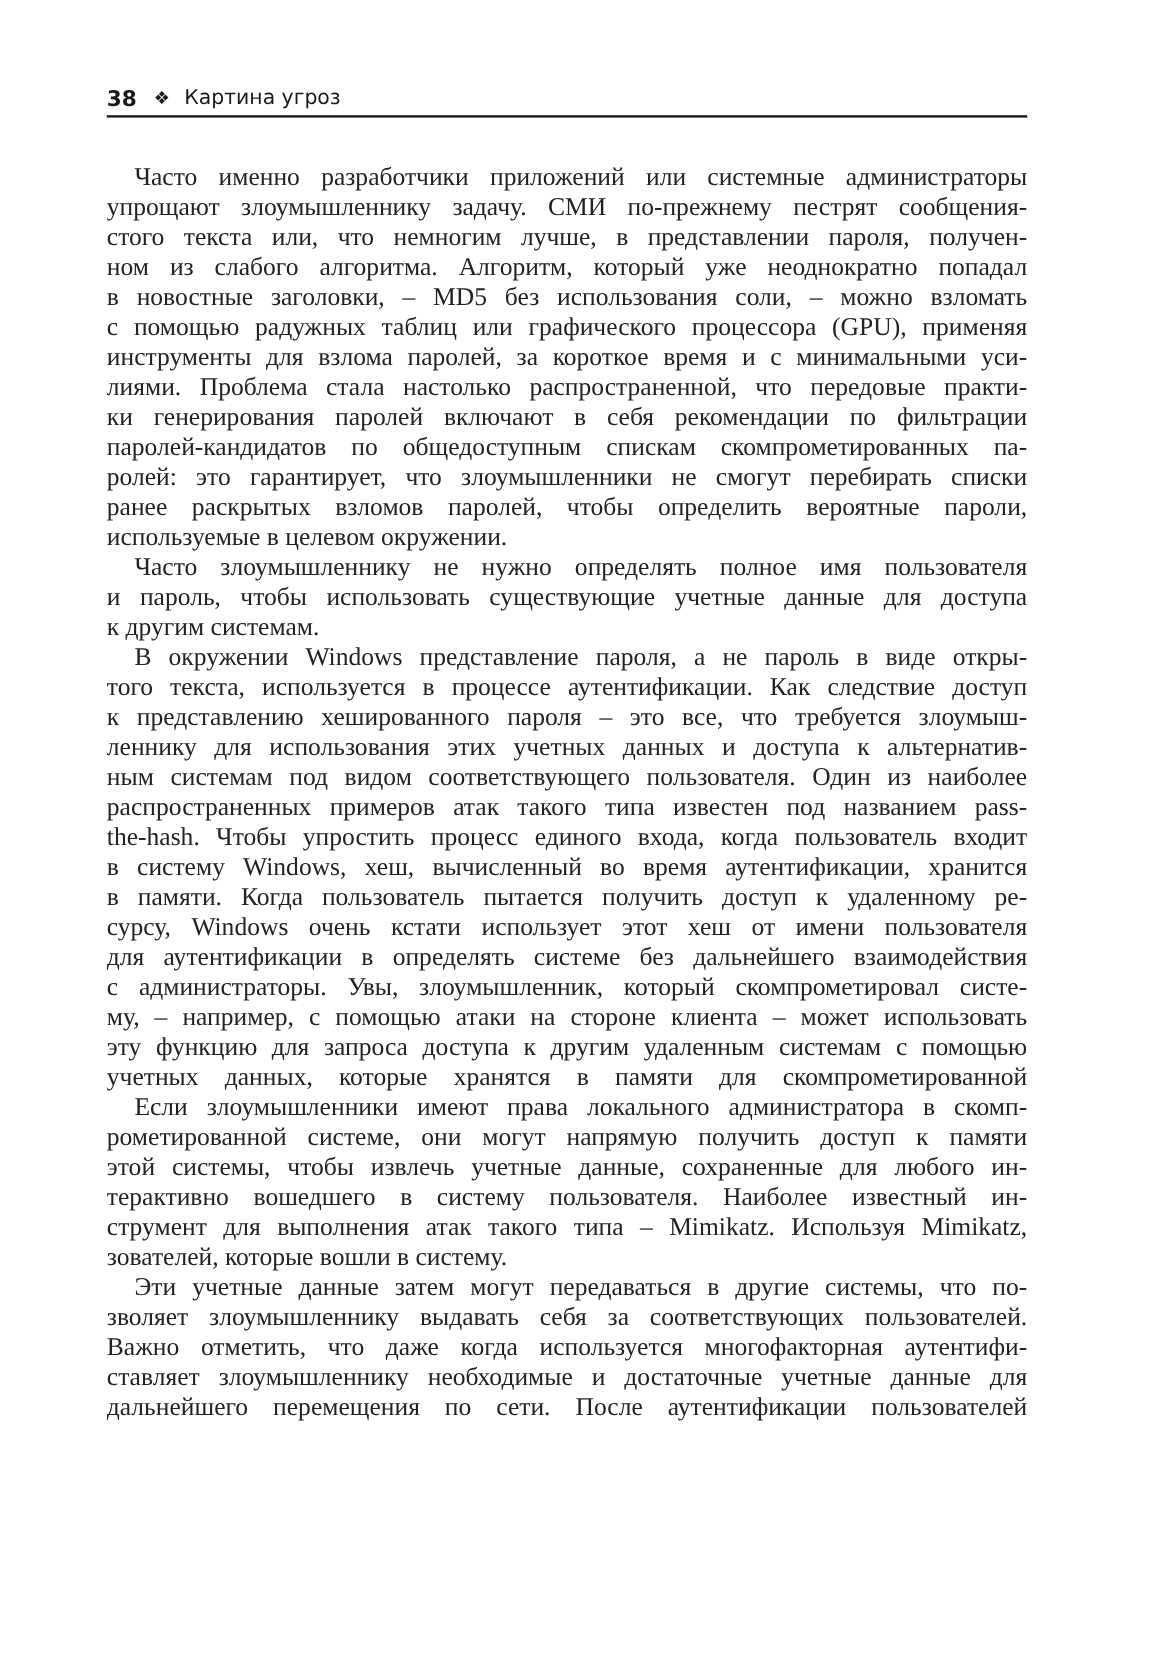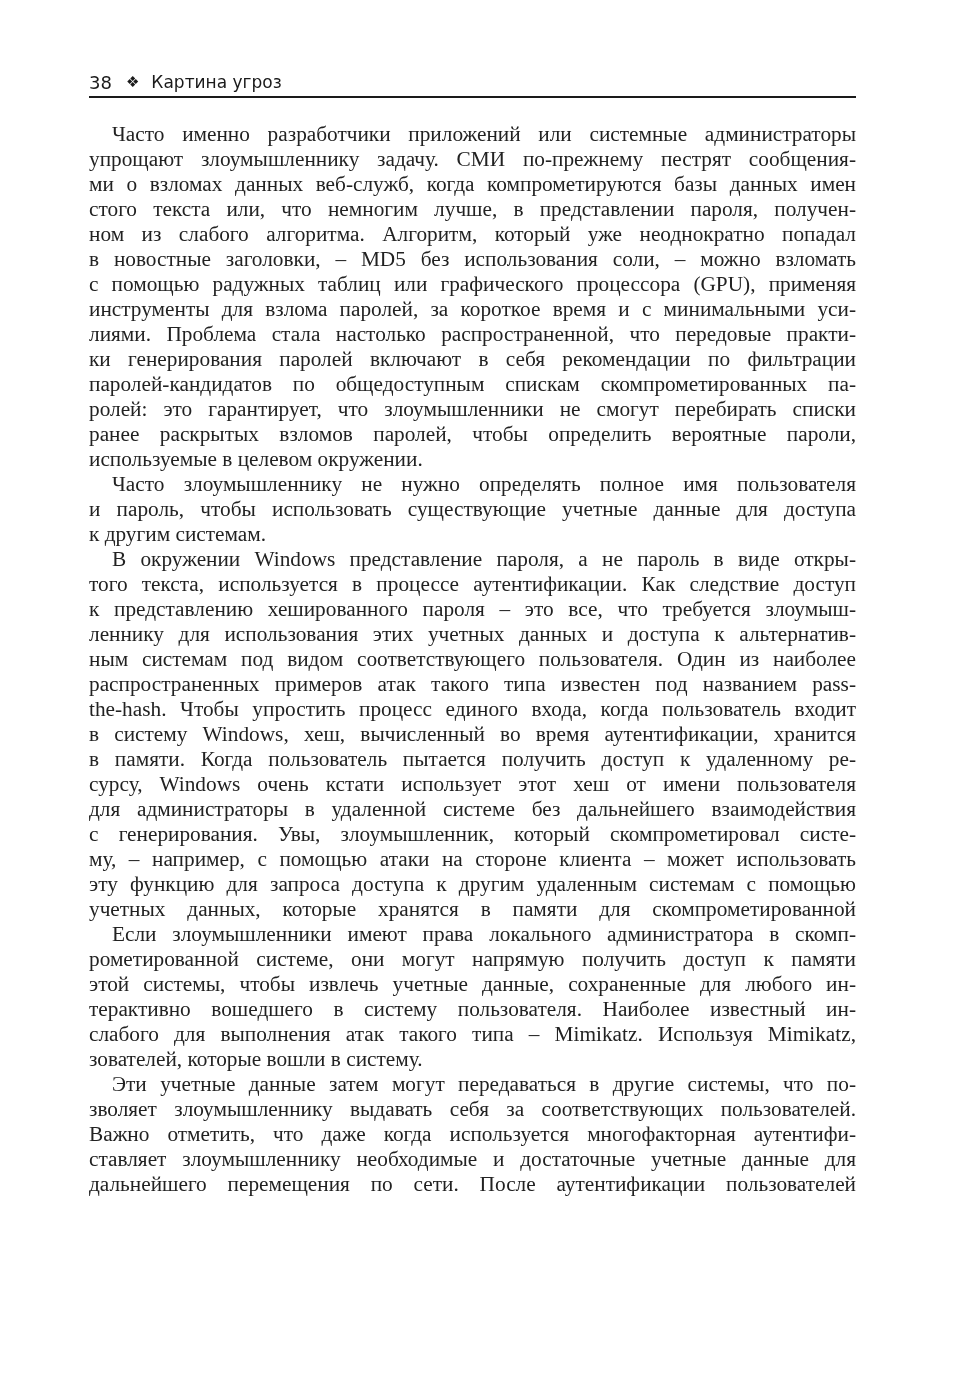--- a/index.html
+++ b/index.html
@@ -3,27 +3,27 @@
   <meta charset="utf-8">
   <style>
     html, body { margin: 0; padding: 0; background: #ffffff; }
     body { width: 974px; height: 1388px; position: relative; overflow: hidden; }
     .page { position: absolute; left: 89px; top: 0; width: 767px; }
     .running-head {
       position: absolute; left: 0; top: 68px; width: 767px; height: 28px;
       font-family: "DejaVu Sans", sans-serif; font-size: 17px; color: #1a1a1a;
       display: flex; align-items: center;
     }
-    .page-number { font-weight: normal; font-size: 18px; }
+    .page-number { font-weight: bold; font-size: 18px; }
     .ornament { margin: 0 12px 0 14px; font-size: 15px; }
     .head-rule {
       position: absolute; left: 0; top: 96px; width: 767px; height: 2px; background: #1a1a1a;
     }
     .body-text {
-      position: absolute; left: 0; top: 122px; width: 767px;
+      position: absolute; left: 0; top: 135px; width: 767px;
       font-family: "Liberation Serif", serif; font-size: 21.3px; color: #222222;
     }
     .line {
       height: 25px; line-height: 25px; white-space: nowrap;
       text-align: justify; text-align-last: justify;
       overflow: hidden;
     }
     .line.indent { text-indent: 23px; }
     .line.last { text-align-last: left; }
   </style>
@@ -34,21 +34,20 @@
   <div class="running-head">
     <span class="page-number">38</span>
     <span class="ornament">❖</span>
     <span class="chapter-title">Картина угроз</span>
   </div>
   <div class="head-rule"></div>
   <div class="body-text" id="body-text">
       <div>
         <div class="line indent">Часто именно разработчики приложений или системные администраторы</div>
         <div class="line">упрощают злоумышленнику задачу. СМИ по-прежнему пестрят сообщения-</div>
-        <div class="line">ми о взломах данных веб-служб, когда компрометируются базы данных имен</div>
         <div class="line">стого текста или, что немногим лучше, в представлении пароля, получен-</div>
         <div class="line">ном из слабого алгоритма. Алгоритм, который уже неоднократно попадал</div>
         <div class="line">в новостные заголовки, – MD5 без использования соли, – можно взломать</div>
         <div class="line">с помощью радужных таблиц или графического процессора (GPU), применяя</div>
         <div class="line">инструменты для взлома паролей, за короткое время и с минимальными уси-</div>
         <div class="line">лиями. Проблема стала настолько распространенной, что передовые практи-</div>
         <div class="line">ки генерирования паролей включают в себя рекомендации по фильтрации</div>
         <div class="line">паролей-кандидатов по общедоступным спискам скомпрометированных па-</div>
         <div class="line">ролей: это гарантирует, что злоумышленники не смогут перебирать списки</div>
         <div class="line">ранее раскрытых взломов паролей, чтобы определить вероятные пароли,</div>
@@ -63,32 +62,32 @@
         <div class="line indent">В окружении Windows представление пароля, а не пароль в виде откры-</div>
         <div class="line">того текста, используется в процессе аутентификации. Как следствие доступ</div>
         <div class="line">к представлению хешированного пароля – это все, что требуется злоумыш-</div>
         <div class="line">леннику для использования этих учетных данных и доступа к альтернатив-</div>
         <div class="line">ным системам под видом соответствующего пользователя. Один из наиболее</div>
         <div class="line">распространенных примеров атак такого типа известен под названием pass-</div>
         <div class="line">the-hash. Чтобы упростить процесс единого входа, когда пользователь входит</div>
         <div class="line">в систему Windows, хеш, вычисленный во время аутентификации, хранится</div>
         <div class="line">в памяти. Когда пользователь пытается получить доступ к удаленному ре-</div>
         <div class="line">сурсу, Windows очень кстати использует этот хеш от имени пользователя</div>
-        <div class="line">для администраторы в удаленной системе без дальнейшего взаимодействия</div>
-        <div class="line">с генерирования. Увы, злоумышленник, который скомпрометировал систе-</div>
+        <div class="line">для аутентификации в определять системе без дальнейшего взаимодействия</div>
+        <div class="line">с администраторы. Увы, злоумышленник, который скомпрометировал систе-</div>
         <div class="line">му, – например, с помощью атаки на стороне клиента – может использовать</div>
         <div class="line">эту функцию для запроса доступа к другим удаленным системам с помощью</div>
         <div class="line">учетных данных, которые хранятся в памяти для скомпрометированной</div>
       </div>
       <div>
         <div class="line indent">Если злоумышленники имеют права локального администратора в скомп-</div>
         <div class="line">рометированной системе, они могут напрямую получить доступ к памяти</div>
         <div class="line">этой системы, чтобы извлечь учетные данные, сохраненные для любого ин-</div>
         <div class="line">терактивно вошедшего в систему пользователя. Наиболее известный ин-</div>
-        <div class="line">слабого для выполнения атак такого типа – Mimikatz. Используя Mimikatz,</div>
+        <div class="line">струмент для выполнения атак такого типа – Mimikatz. Используя Mimikatz,</div>
         <div class="line last">зователей, которые вошли в систему.</div>
       </div>
       <div>
         <div class="line indent">Эти учетные данные затем могут передаваться в другие системы, что по-</div>
         <div class="line">зволяет злоумышленнику выдавать себя за соответствующих пользователей.</div>
         <div class="line">Важно отметить, что даже когда используется многофакторная аутентифи-</div>
         <div class="line">ставляет злоумышленнику необходимые и достаточные учетные данные для</div>
         <div class="line">дальнейшего перемещения по сети. После аутентификации пользователей</div>
       </div>
     </div>

